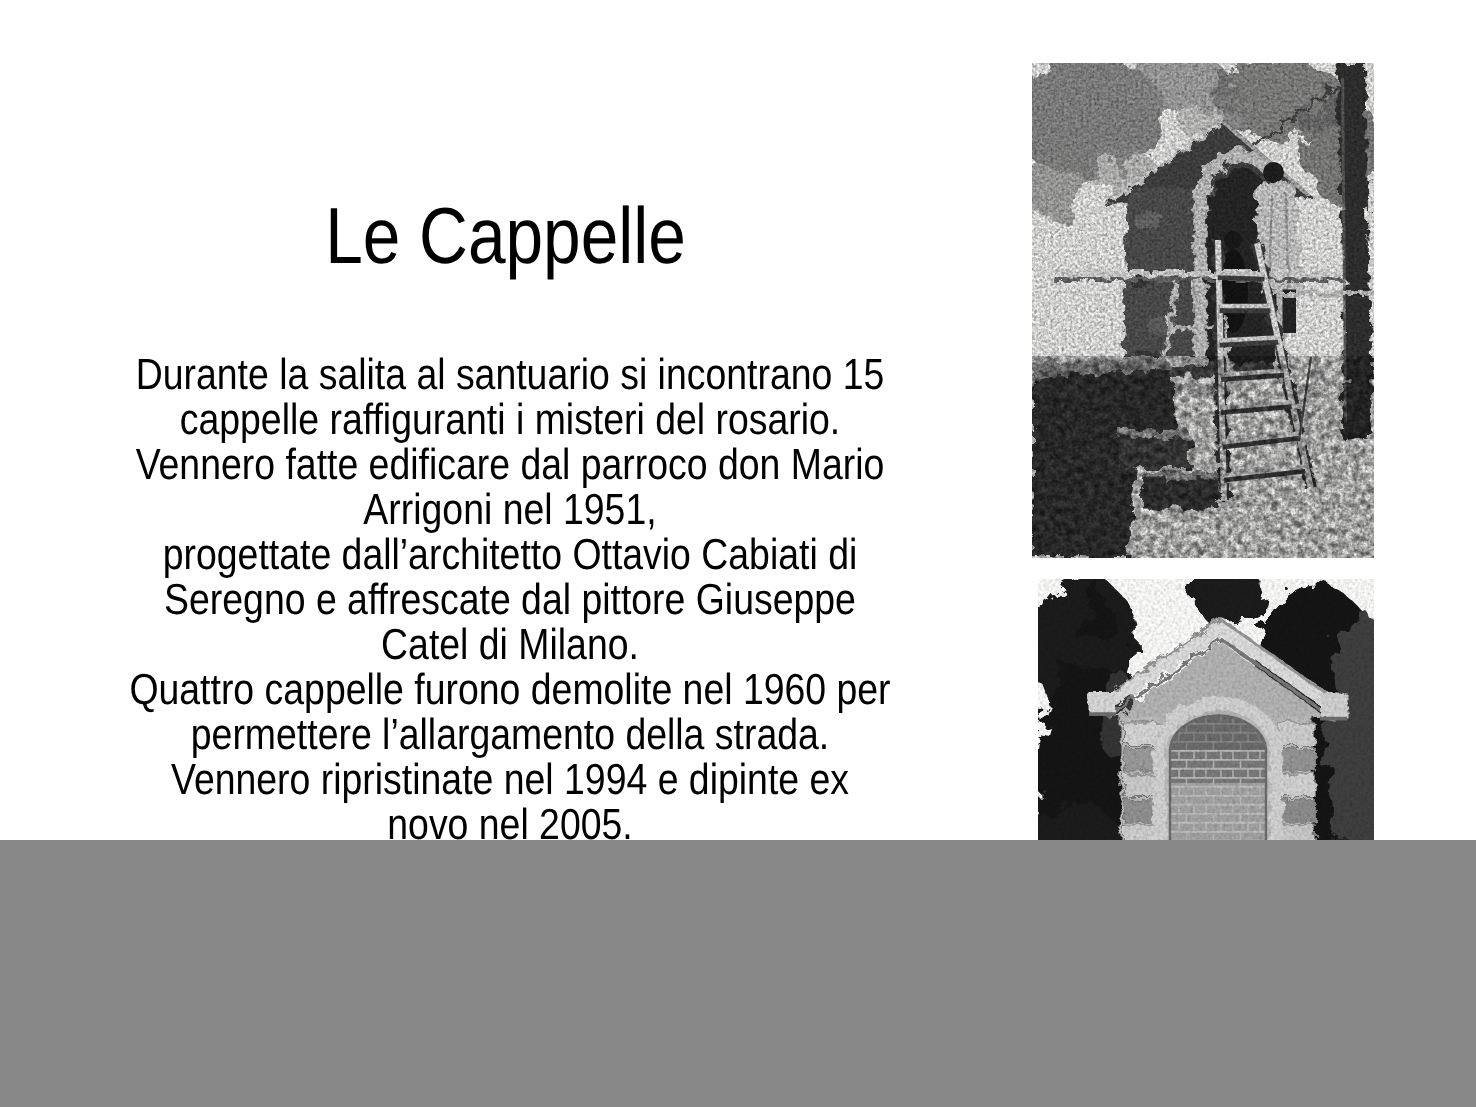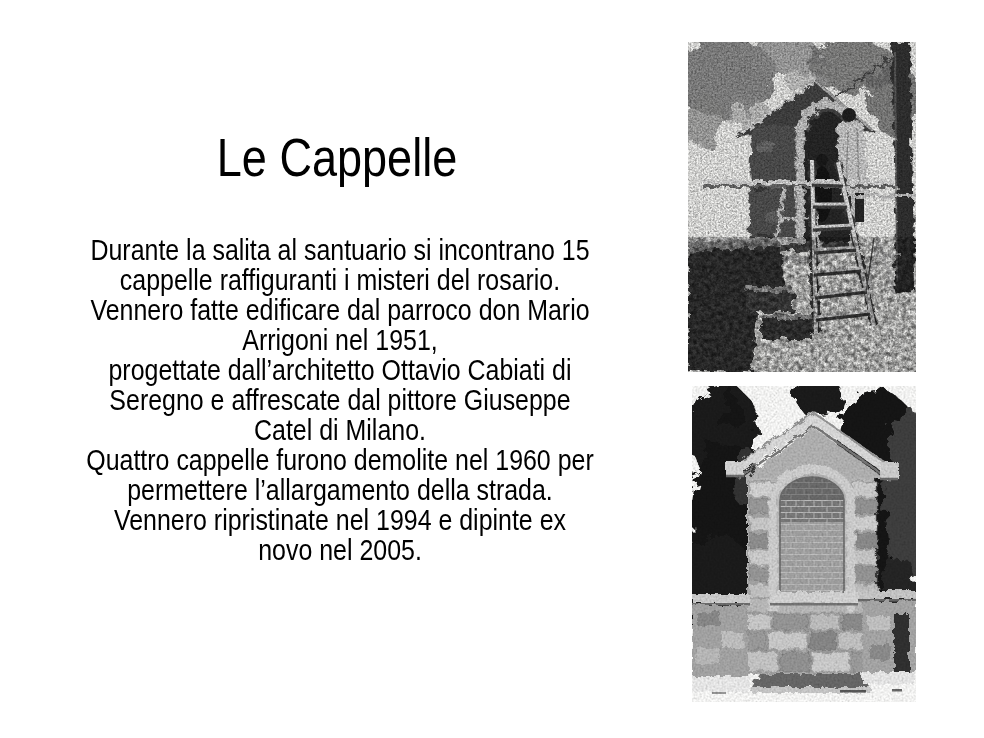--- a/index.html
+++ b/index.html
@@ -1,18 +1,18 @@
 <!DOCTYPE html>
 <html><head>
 <meta charset="utf-8">
 <style>
   html,body{margin:0;padding:0;background:#888;}
   .slide{
     position:relative;
-    width:984px;height:738px;
+    width:984px;height:560px;
     background:#ffffff;
     overflow:hidden;
     font-family:"Liberation Sans", sans-serif;
     color:#000;
   }
   .title{
     position:absolute;
     left:37px;top:95px;width:600px;
     text-align:center;
     font-size:53px;font-weight:400;line-height:1;

